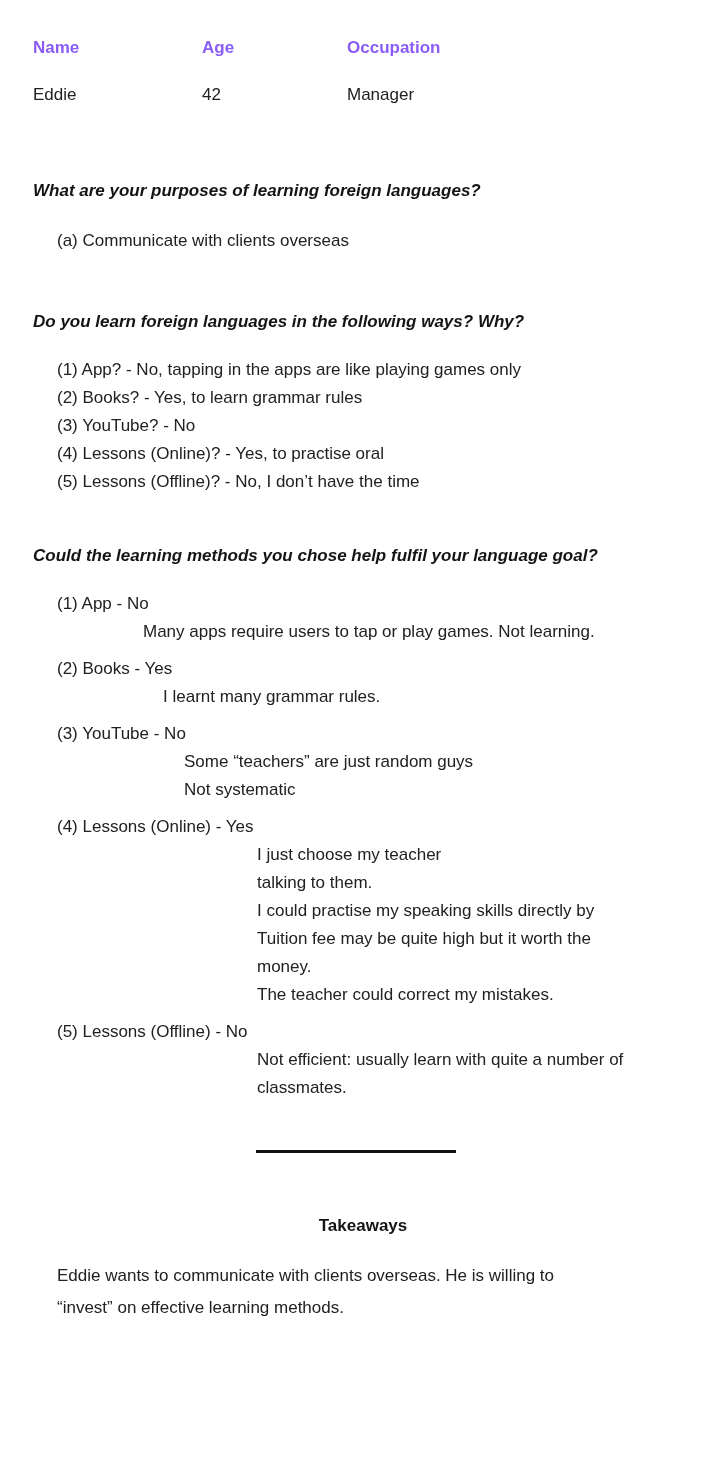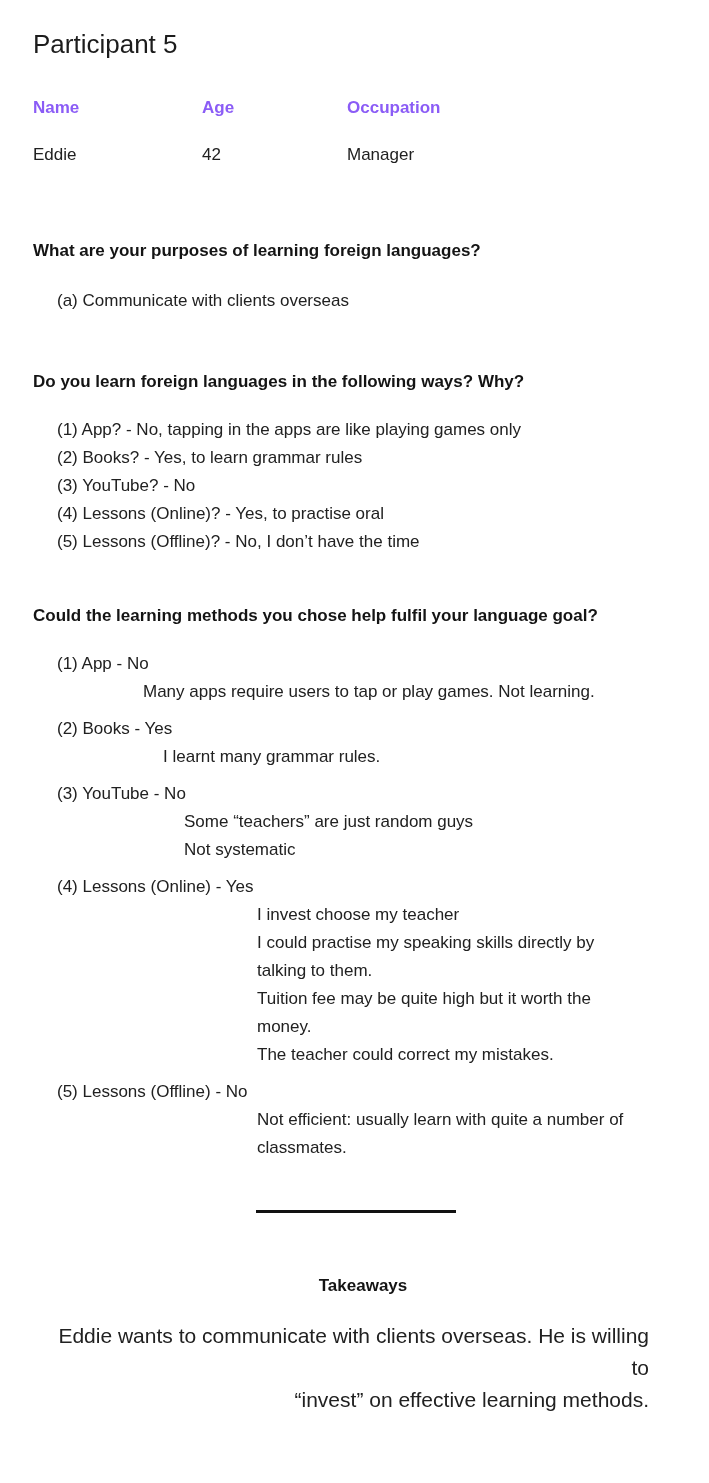--- a/index.html
+++ b/index.html
@@ -29,20 +29,21 @@
   .info-cell.c1 { width: 169px; }
   .info-cell.c2 { width: 145px; }
   .info-row.headers .info-cell { font-weight: 700; color: #8b5cf6; }
 
   .question {
     font-size: 17px;
     font-weight: 700;
     line-height: 22px;
     margin-left: 33px;
     color: #141414;
+    font-style: italic;
   }
   .q1 { margin-top: 75px; }
   .q2 { margin-top: 56px; }
   .q3 { margin-top: 49px; }
 
   .answer-line {
     font-size: 17px;
     line-height: 28px;
     margin: 25px 0 0 57px;
   }
@@ -72,31 +73,29 @@
     margin-top: 62px;
     font-size: 17px;
     font-weight: 700;
     line-height: 22px;
     text-align: center;
     padding-left: 17px;
     color: #141414;
   }
   .takeaways-text {
     margin: 23px 60px 0 57px;
-    font-size: 21px;
+    font-size: 17px;
     line-height: 32px;
-    text-align: right;
   }
 </style>
 </head>
 <body>
 
 <div class="page">
 
-  <h1 class="doc-title">Participant 5</h1>
 
   <div class="info-table">
     <div class="info-row headers">
       <div class="info-cell c1">Name</div>
       <div class="info-cell c2">Age</div>
       <div class="info-cell c3">Occupation</div>
     </div>
     <div class="info-row values">
       <div class="info-cell c1">Eddie</div>
       <div class="info-cell c2">42</div>
@@ -138,23 +137,23 @@
       <div class="qa-label">(3) YouTube - No</div>
       <div class="qa-details ind-127">
         <div>Some “teachers” are just random guys</div>
         <div>Not systematic</div>
       </div>
     </div>
 
     <div class="qa-block">
       <div class="qa-label">(4) Lessons (Online) - Yes</div>
       <div class="qa-details ind-200">
-        <div>I invest choose my teacher</div>
+        <div>I just choose my teacher</div>
+        <div>talking to them.</div>
         <div>I could practise my speaking skills directly by</div>
-        <div>talking to them.</div>
         <div>Tuition fee may be quite high but it worth the</div>
         <div>money.</div>
         <div>The teacher could correct my mistakes.</div>
       </div>
     </div>
 
     <div class="qa-block">
       <div class="qa-label">(5) Lessons (Offline) - No</div>
       <div class="qa-details ind-200">
         <div>Not efficient: usually learn with quite a number of</div>

